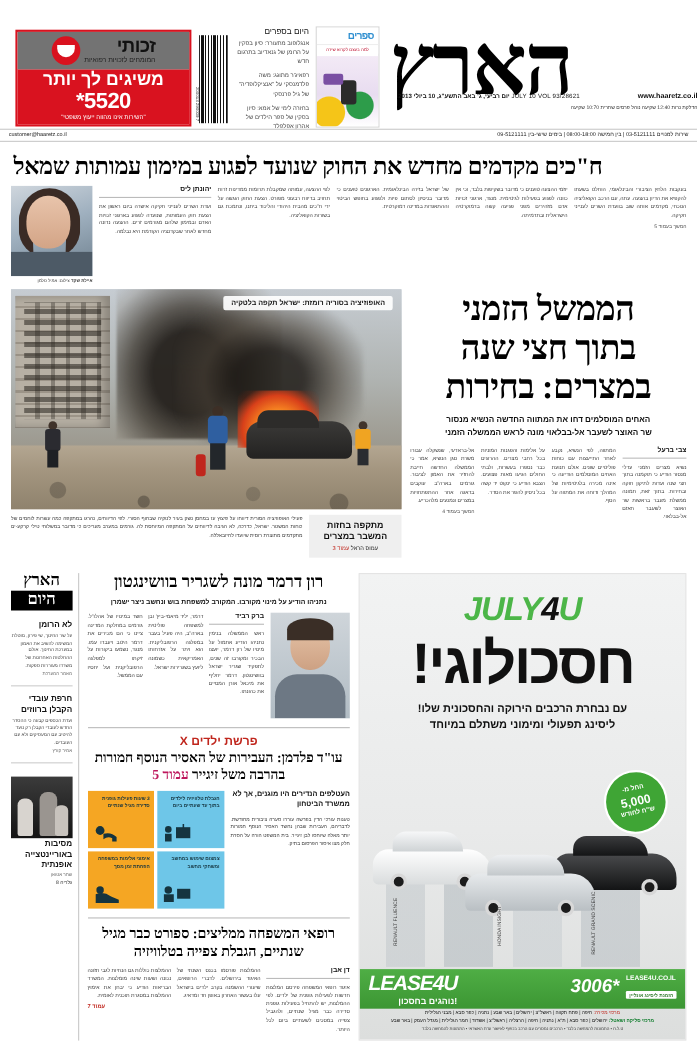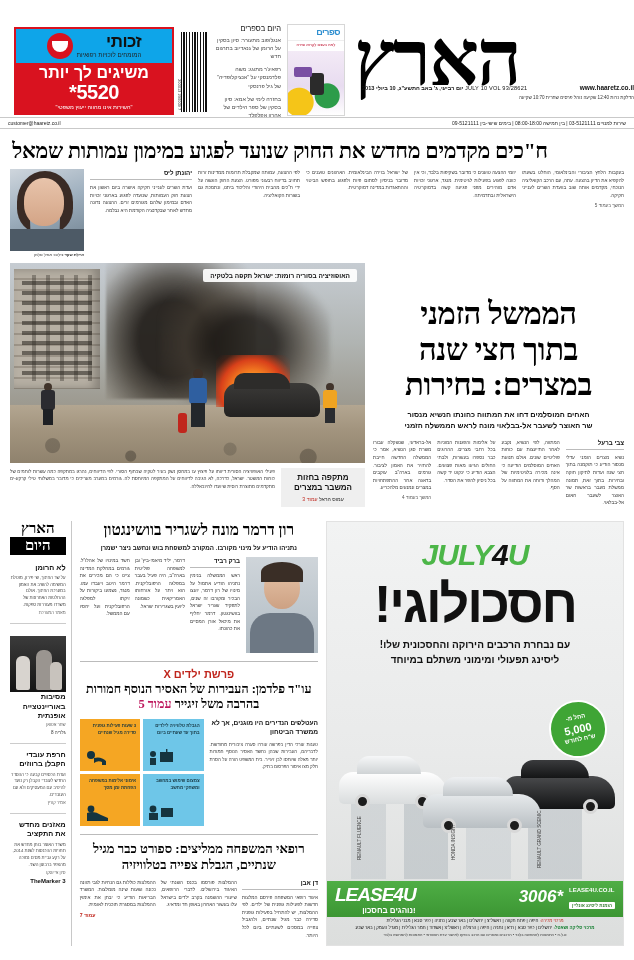--- a/index.html
+++ b/index.html
@@ -17,21 +17,21 @@
 
   .ad-zchuti {
     position: absolute; left: 14px; top: 27px;
     width: 160px; height: 88px;
     border: 2px solid #d9121f;
     background: #fff;
     display: flex; flex-direction: column;
   }
   .zch-top {
     flex: 0 0 34px; display: flex; align-items: center; justify-content: center;
-    gap: 4px; padding: 2px 4px; background: #0ea5e9; position: relative;
+    gap: 4px; padding: 2px 4px; background: #737373; position: relative;
   }
   .zch-logo-mark {
     width: 26px; height: 26px; border-radius: 50%;
     background: #d9121f; position: relative; flex: 0 0 26px;
     order: 2;
   }
   .zch-logo-mark::after {
     content: ""; position: absolute; left: 5px; top: 8px;
     width: 16px; height: 11px; border-radius: 0 0 9px 9px;
     background: #fff;
@@ -134,21 +134,21 @@
     position: absolute; left: 7px; top: 2px; width: 56px; height: 62px; border-radius: 50% 50% 40% 40%;
     background: #3a2b25; clip-path: polygon(0 0,100% 0,100% 100%,76% 100%,78% 42%,22% 42%,24% 100%,0 100%);
   }
   .shaked-photo .body {
     position: absolute; left: 0; bottom: 0; width: 74px; height: 22px;
     background: #4d5a66;
   }
   .photo-credit { font-size: 4px; color: #333; margin-top: 1px; text-align: right; }
 
   
-  .mid { display: flex; width: 634px; padding: 0 10px; margin-top: 6px; gap: 8px; align-items: flex-end; }
+  .mid { display: flex; width: 634px; padding: 0 10px; margin-top: 6px; gap: 8px; }
   .mid-left { width: 355px; position: relative; }
   .big-photo {
     width: 355px; height: 200px; position: relative; overflow: hidden;
     background: linear-gradient(180deg, #b9c3cc 0%, #9aa3a8 30%, #8d8c86 60%, #a49883 100%);
   }
   .bp-sky { position: absolute; inset: 0; background: linear-gradient(180deg,#c6ccd2 0%, #b0b4b2 40%, #9d9a90 70%, #a99b86 100%); }
   .bp-building {
     position: absolute; left: 4px; top: 6px; width: 86px; height: 120px;
     background: repeating-linear-gradient(180deg, #b7b0a4 0 9px, #9c9488 9px 11px);
     box-shadow: inset -6px 0 10px rgba(0,0,0,.25);
@@ -479,21 +479,21 @@
 
   <div class="mid">
 
     <div class="mid-right">
       <div class="main-h">
         <div>הממשל הזמני</div>
         <div>בתוך חצי שנה</div>
         <div>במצרים: בחירות</div>
       </div>
       <div class="main-sub">
-        <div>האחים המוסלמים דחו את המתווה כהונתו הנשיא מנסור</div>
+        <div>האחים המוסלמים דחו את המתווה החדשה הנשיא מנסור</div>
         <div>שר האוצר לשעבר אל-בבלאוי מונה לראש הממשלה הזמני</div>
       </div>
       <div class="main-cols">
         <div class="main-col">
           <div class="byline">צבי ברעל</div>
           <div class="rule"></div>
           <div class="body-txt">נשיא מצרים הזמני עדלי מנסור הודיע כי תוקמנה בתוך חצי שנה ועדות לתיקון חוקה ובחירות. בתוך זאת, תמונה ממשלת מעבר בראשות שר האוצר לשעבר חאזם אל-בבלאוי.</div>
         </div>
         <div class="main-col">
           <div class="body-txt">המתווה, לפי הנשיא, נקבע לאחר התייעצות עם כוחות פוליטיים שונים. אולם תנועת האחים המוסלמים הודיעה כי אינה מכירה בלגיטימיות של המהלך ודוחה את המתווה על הסף.</div>
@@ -718,37 +718,31 @@
         <div class="w2">היום</div>
       </div>
 
       <div class="rail-item">
         <div class="rail-title">לא הרומן</div>
         <div class="rail-body">על שר החינוך, שי פירון, מוטלת המשימה להשיב את האמון במערכת החינוך. אולם ההחלטות האחרונות של משרדו מעוררות ספקות.</div>
         <div class="rail-by">מאמר המערכת</div>
       </div>
 
       <div class="rail-item">
+        <div class="rail-title">חרפת עובדי הקבלן ברווזים</div>
+        <div class="rail-body">ועדת הכספים קבעה כי ההסדר החדש לעובדי הקבלן רק נועד להיטיב עם המעסיקים ולא עם העובדים.</div>
+        <div class="rail-by">אמיר קורץ</div>
+      </div>
+
+      <div class="rail-item">
         <div class="rail-photo">
           <div class="f1"></div>
           <div class="f2"></div>
           <div class="f3"></div>
         </div>
         <div class="rail-title">מסיבות באוריינטצייה אופנתית</div>
         <div class="rail-by">שחר אטואן</div>
         <div class="rail-page">גלריה 8</div>
       </div>
 
-      <div class="rail-item">
-        <div class="rail-title">חרפת עובדי הקבלן ברווזים</div>
-        <div class="rail-body">ועדת הכספים קבעה כי ההסדר החדש לעובדי הקבלן רק נועד להיטיב עם המעסיקים ולא עם העובדים.</div>
-        <div class="rail-by">אמיר קורץ</div>
-      </div>
-
-      <div class="rail-item">
-        <div class="rail-title">מאזנים מחדש את התקציב</div>
-        <div class="rail-body">משרד האוצר בוחן מחדש את תחזיות ההכנסות לשנת 2014, על רקע גביית מסים נמוכה מהצפוי ברבעון השני.</div>
-        <div class="rail-by">סיון אייזסקו</div>
-        <div class="rail-tm">TheMarker 3</div>
-      </div>
     </div>
   </div>
 </div>
 
 </body></html>

